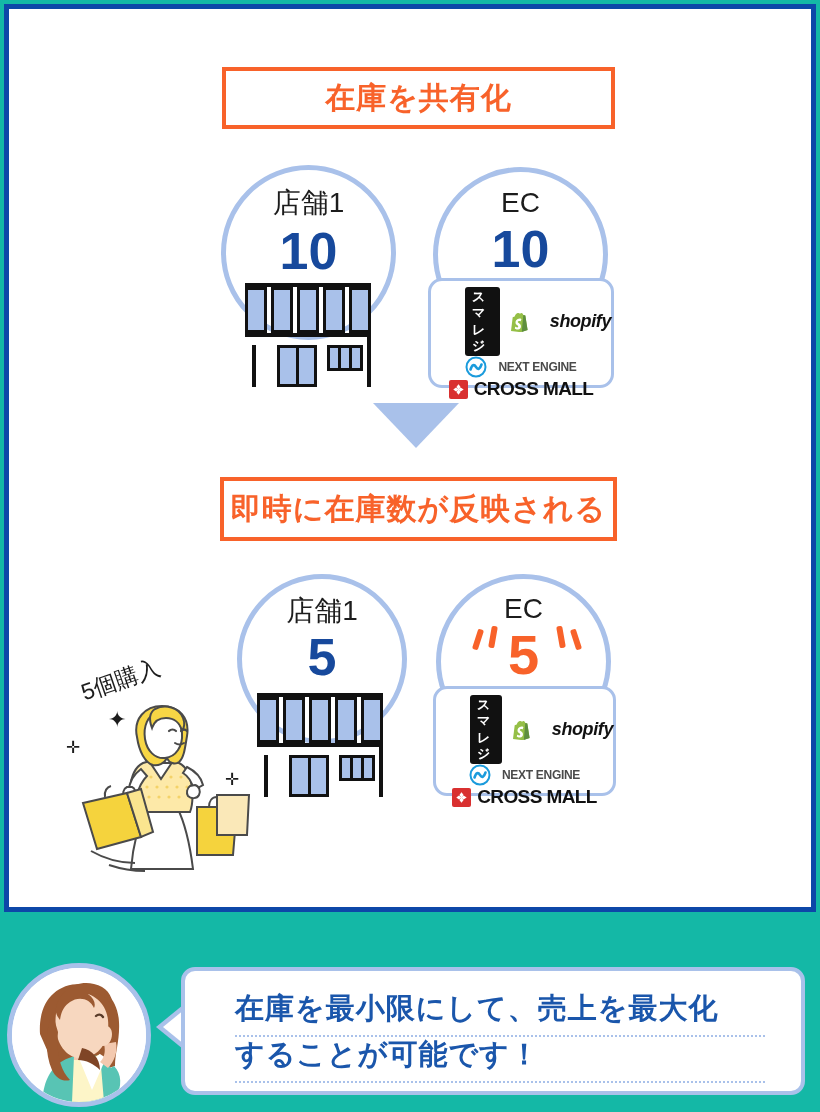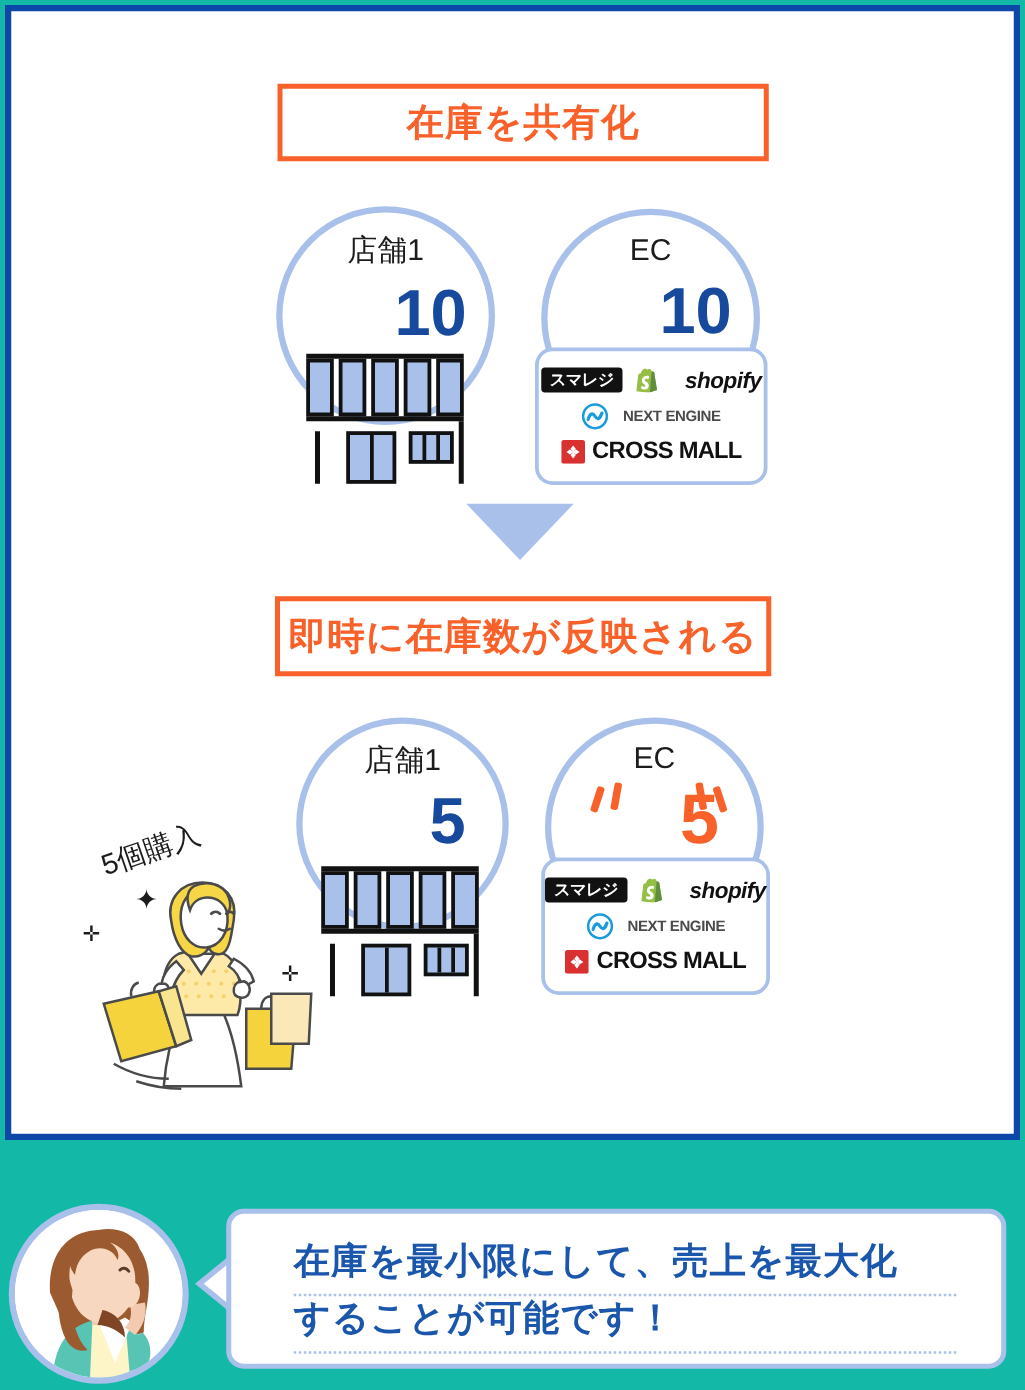--- a/index.html
+++ b/index.html
@@ -43,30 +43,29 @@
     position: absolute;
     border: 5px solid #a9c1ea;
     border-radius: 50%;
     background: transparent;
   }
   .circle-label {
     position: absolute;
     width: 100%;
     text-align: center;
     color: #1c1c1c;
-    font-size: 24px;
+    font-size: 28px;
     line-height: 1;
   }
   .circle-num {
     position: absolute;
     width: 100%;
     text-align: center;
     font-weight: bold;
     line-height: 1;
-    margin-left: 36px;
   }
   .num-blue { color: #17499c; }
   .num-orange { color: #f8622a; }
 
   
   .store { position: absolute; }
   .awning { position: absolute; left: 0; top: 0; display: flex; }
   .awn-panel {
     width: 22px; height: 46px;
     background: #a9c1ea;
@@ -108,21 +107,21 @@
     border-radius: 14px;
     display: flex; flex-direction: column;
     align-items: center; justify-content: space-evenly;
     padding: 6px 0;
   }
   .logo-row { display: flex; align-items: center; justify-content: center; gap: 11px; }
   .sumarege {
     background: #111111; color: #ffffff;
     font-size: 13px; font-weight: bold;
     padding: 2px 7px; border-radius: 3px;
-    letter-spacing: -0.5px; line-height: 1.25;
+    letter-spacing: -0.5px; line-height: 1.25; margin-left: 34px;
   }
   .shopify-wrap { display: flex; align-items: center; gap: 22px; }
   .shopify-text {
     font-size: 18px; font-weight: bold; font-style: italic;
     color: #111111; letter-spacing: -0.4px;
   }
   .ne-text {
     font-size: 12px; font-weight: bold; color: #4a4a4a;
     letter-spacing: -0.3px;
   }

